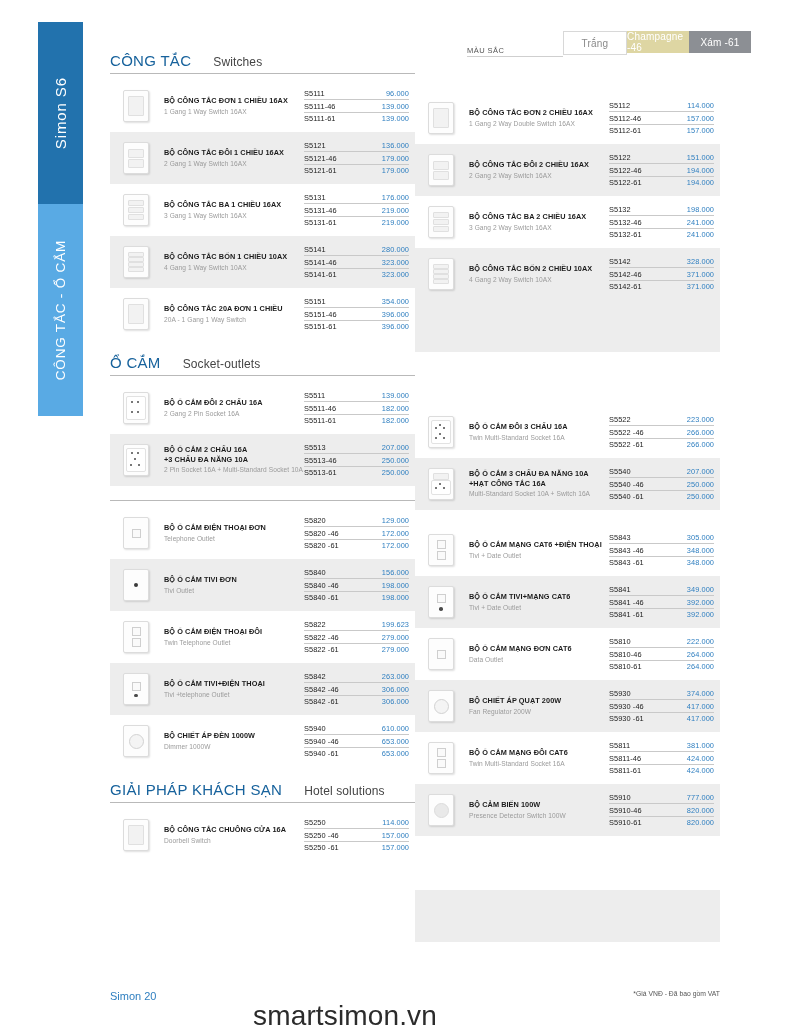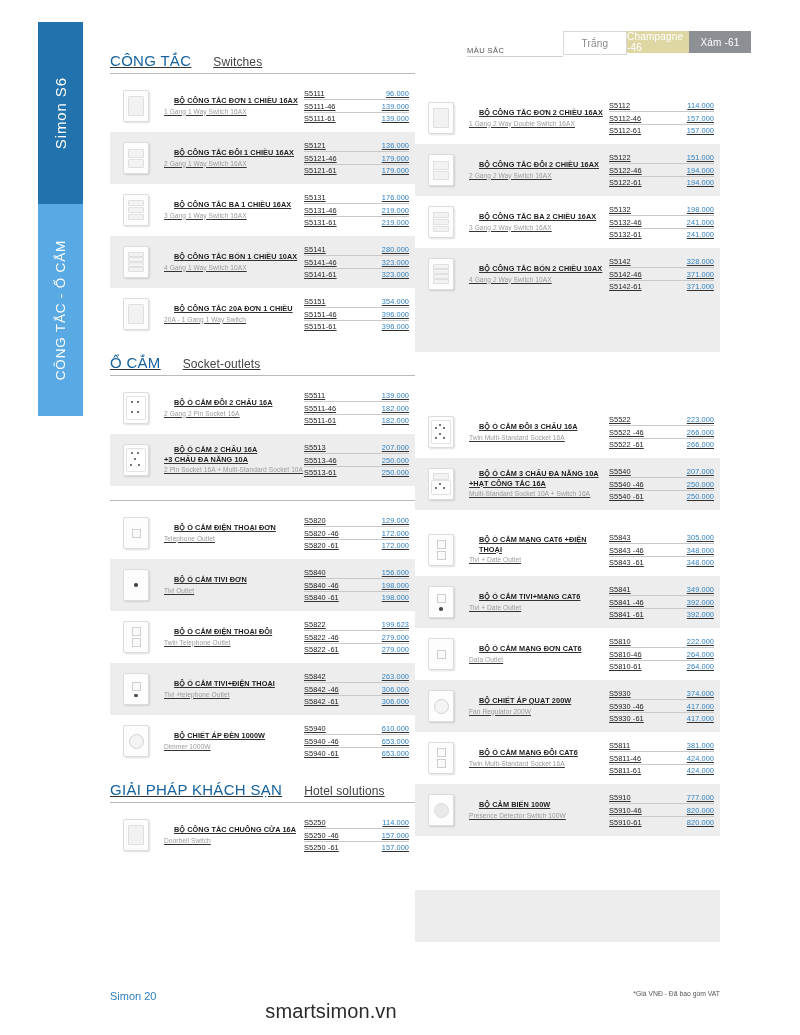--- a/index.html
+++ b/index.html
@@ -28,21 +28,21 @@
   .legend-label{font-size:7.5px;letter-spacing:.06em;color:#555;width:96px;}
   .legend-swatches{display:flex;}
   .sw{width:62px;height:22px;display:flex;align-items:center;justify-content:center;
       font-size:10px;letter-spacing:.02em;}
   .sw-white{background:#fff;border:1px solid #d8d8d8;color:#8a8a8a;}
   .sw-champ{background:#ded6a3;color:#fff;}
   .sw-gray{background:#8c8f94;color:#fff;}
   .legend-rule{position:absolute;left:467px;top:56px;width:96px;border-top:1px solid #cfcfcf;}
 
   
-  .content{position:absolute;left:110px;top:52px;width:610px;text-decoration:underline;}
+  .content{position:absolute;left:110px;top:52px;width:610px;}
 
   .sec-head{display:flex;align-items:baseline;margin-bottom:4px;}
   .sec-vn{font-size:15px;color:#17629c;letter-spacing:.02em;}
   .sec-en{font-size:12px;color:#444;margin-left:22px;letter-spacing:.01em;}
   .sec-rule{border-top:1px solid #b9b9b9;width:305px;margin-bottom:6px;}
 
   .grid{display:flex;flex-wrap:wrap;}
   .col{width:305px;}
   .col.left{padding-right:0;}
 
@@ -61,38 +61,38 @@
   .g1 .rocker{height:20px;}
   .g2 .rocker{height:9px;margin:.5px 0;}
   .g3 .rocker{height:6px;margin:.4px 0;}
   .g4 .rocker{height:4.4px;margin:.35px 0;}
   .socket-inner{width:18px;height:22px;border:1px solid #e2e2e2;border-radius:2px;position:relative;background:#fff;}
   .dot{width:2.4px;height:2.4px;background:#4a4a4a;border-radius:50%;position:absolute;}
   .knob{width:13px;height:13px;border-radius:50%;background:#f4f4f4;border:1px solid #d2d2d2;}
   .modblk{width:7px;height:7px;border:1px solid #cfcfcf;background:#fafafa;margin:1px 0;}
 
   .names{flex:1 1 auto;padding-left:6px;min-width:0;}
-  .n-vn{font-size:7.3px;color:#1b1b1b;letter-spacing:.01em;line-height:1.32;font-weight:bold;margin-left:10px;}
+  .n-vn{font-size:7.3px;color:#1b1b1b;letter-spacing:.01em;line-height:1.32;font-weight:bold;}
   .n-vn2{font-size:7.3px;color:#1b1b1b;letter-spacing:.01em;line-height:1.32;font-weight:bold;}
   .n-en{font-size:6.6px;color:#9a9a9a;letter-spacing:.01em;margin-top:2px;line-height:1.3;}
 
   .prices{flex:0 0 105px;width:105px;}
   .prow{display:flex;justify-content:space-between;align-items:center;
         font-size:7.4px;padding:1.2px 0;border-bottom:1px solid #c9c9c9;}
   .prow:last-child{border-bottom:none;}
   .pcode{color:#1b1b1b;letter-spacing:.01em;}
   .pval{color:#2f7fc0;letter-spacing:.01em;}
 
   .spacer{height:14px;width:100%;}
 
   
   .foot-left{position:absolute;left:110px;top:990px;font-size:11px;color:#2f7fc0;}
   .foot-right{position:absolute;right:80px;top:990px;font-size:6.8px;color:#555;}
-  .foot-url{position:absolute;left:2px;top:1000px;width:658px;text-align:center;
-            font-size:20px;color:#2b2b2b;letter-spacing:.005em;}
+  .foot-url{position:absolute;left:16px;top:1000px;width:658px;text-align:center;
+            font-size:28px;color:#2b2b2b;letter-spacing:.005em;}
 </style>
 </head>
 <body>
 
 <div class="sidebar">
   <div class="tab tab-top">
     <span>Simon S6</span>
   </div>
   <div class="tab tab-bot">
     <span>CÔNG TẮC -  Ổ CẮM</span>

